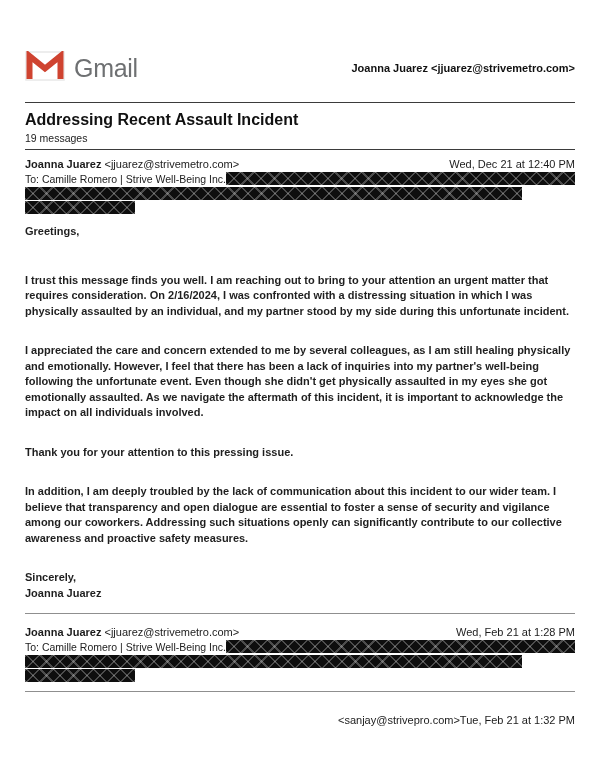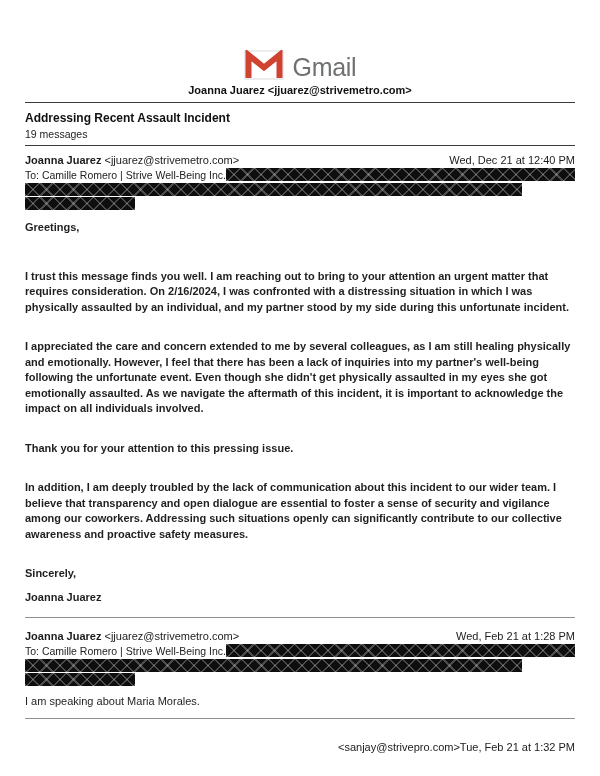--- a/index.html
+++ b/index.html
@@ -3,33 +3,33 @@
 <meta charset="utf-8">
 <style>
   * { margin:0; padding:0; box-sizing:border-box; }
   html,body { background:#e9e9e9; }
   .page {
     width:600px; height:776px; margin:0 auto; background:#ffffff;
     font-family:"Liberation Sans", sans-serif; color:#1c1c1c;
     padding:50px 25px 0 25px; overflow:hidden; position:relative;
   }
   
-  .brand-row { display:flex; justify-content:space-between; align-items:center; height:36px;flex-direction:column; }
+  .brand-row { display:flex; justify-content:space-between; align-items:center; height:36px; }
   .logo { display:flex; align-items:center; }
   .logo-text { font-size:25px; color:#6e7072; margin-left:9px; letter-spacing:-0.3px; }
   .account { font-size:11px; font-weight:bold; color:#111; }
   
   .hr-dark  { border:0; border-top:1px solid #3b3b3b; }
   .hr-light { border:0; border-top:1px solid #8f8f8f; }
   .hr-top    { margin-top:16px; }
   .hr-thread { margin-top:5px; }
   .hr-msg1   { margin-top:12px; }
   .hr-msg2   { margin-top:9px; }
   
-  .subject { font-size:12px; font-weight:bold; margin-top:8px; color:#111; }
+  .subject { font-size:16px; font-weight:bold; margin-top:8px; color:#111; }
   .msg-count { font-size:10.5px; margin-top:3px; color:#222; }
   
   .msg-header { display:flex; justify-content:space-between; align-items:baseline; font-size:11px; margin-top:8px; }
   .msg-header.m2 { margin-top:12px; }
   .msg-header.m3 { margin-top:22px;justify-content:flex-end; }
   .from-name { font-weight:bold; }
   .from-email { font-weight:normal; }
   .msg-date { font-size:11px; white-space:nowrap; }
   
   .to-row { display:flex; align-items:stretch; margin-top:2px; height:14px; }
@@ -40,21 +40,21 @@
       repeating-linear-gradient(45deg,  rgba(255,255,255,.26) 0 1.6px, transparent 1.6px 9.5px),
       repeating-linear-gradient(135deg, rgba(255,255,255,.26) 0 1.6px, transparent 1.6px 9.5px);
   }
   .redact-fill { flex:1; margin-bottom:1px; }
   .redact-b { height:13px; width:497px; margin-top:1px; }
   .redact-c { height:13px; width:110px; margin-top:1px; }
   
   .body1 { margin-top:10px; font-size:11px; line-height:15.5px; color:#1f1f1f;font-weight:bold; }
   .body1 p { margin:0 0 24px 0; }
   .body1 p.greeting { margin-bottom:33px; }
-  .body1 p.sig1 { margin-bottom:8px; }
+  .body1 p.sig1 { margin-bottom:0; }
   .body1 p.sig2 { margin-bottom:0; }
   .body2 { margin-top:8px; font-size:11px; line-height:15px; color:#1f1f1f; }
   .quoted { font-size:9.5px; color:#2b2b2b; margin-top:1px; }
 </style>
 </head>
 <body>
 
 <div class="page">
 
   <div class="brand-row">
@@ -107,21 +107,20 @@
       <span class="from"><span class="from-name">Joanna Juarez</span> <span class="from-email">&lt;jjuarez@strivemetro.com&gt;</span></span>
       <span class="msg-date">Wed, Feb 21 at 1:28 PM</span>
     </div>
     <div class="to-row">
       <span class="to-text">To: Camille Romero | Strive Well-Being Inc.</span>
       <span class="redact redact-fill"></span>
     </div>
     <div class="redact redact-b"></div>
     <div class="redact redact-c"></div>
 
-    <div class="body2">I am speaking about Maria Morales.</div>
   </div>
 
   <hr class="hr-light hr-msg2">
 
   <div class="msg-header m3">
     <span class="from-email">&lt;sanjay@strivepro.com&gt;</span>
     <span class="msg-date">Tue, Feb 21 at 1:32 PM</span>
   </div>
 
 </div>

